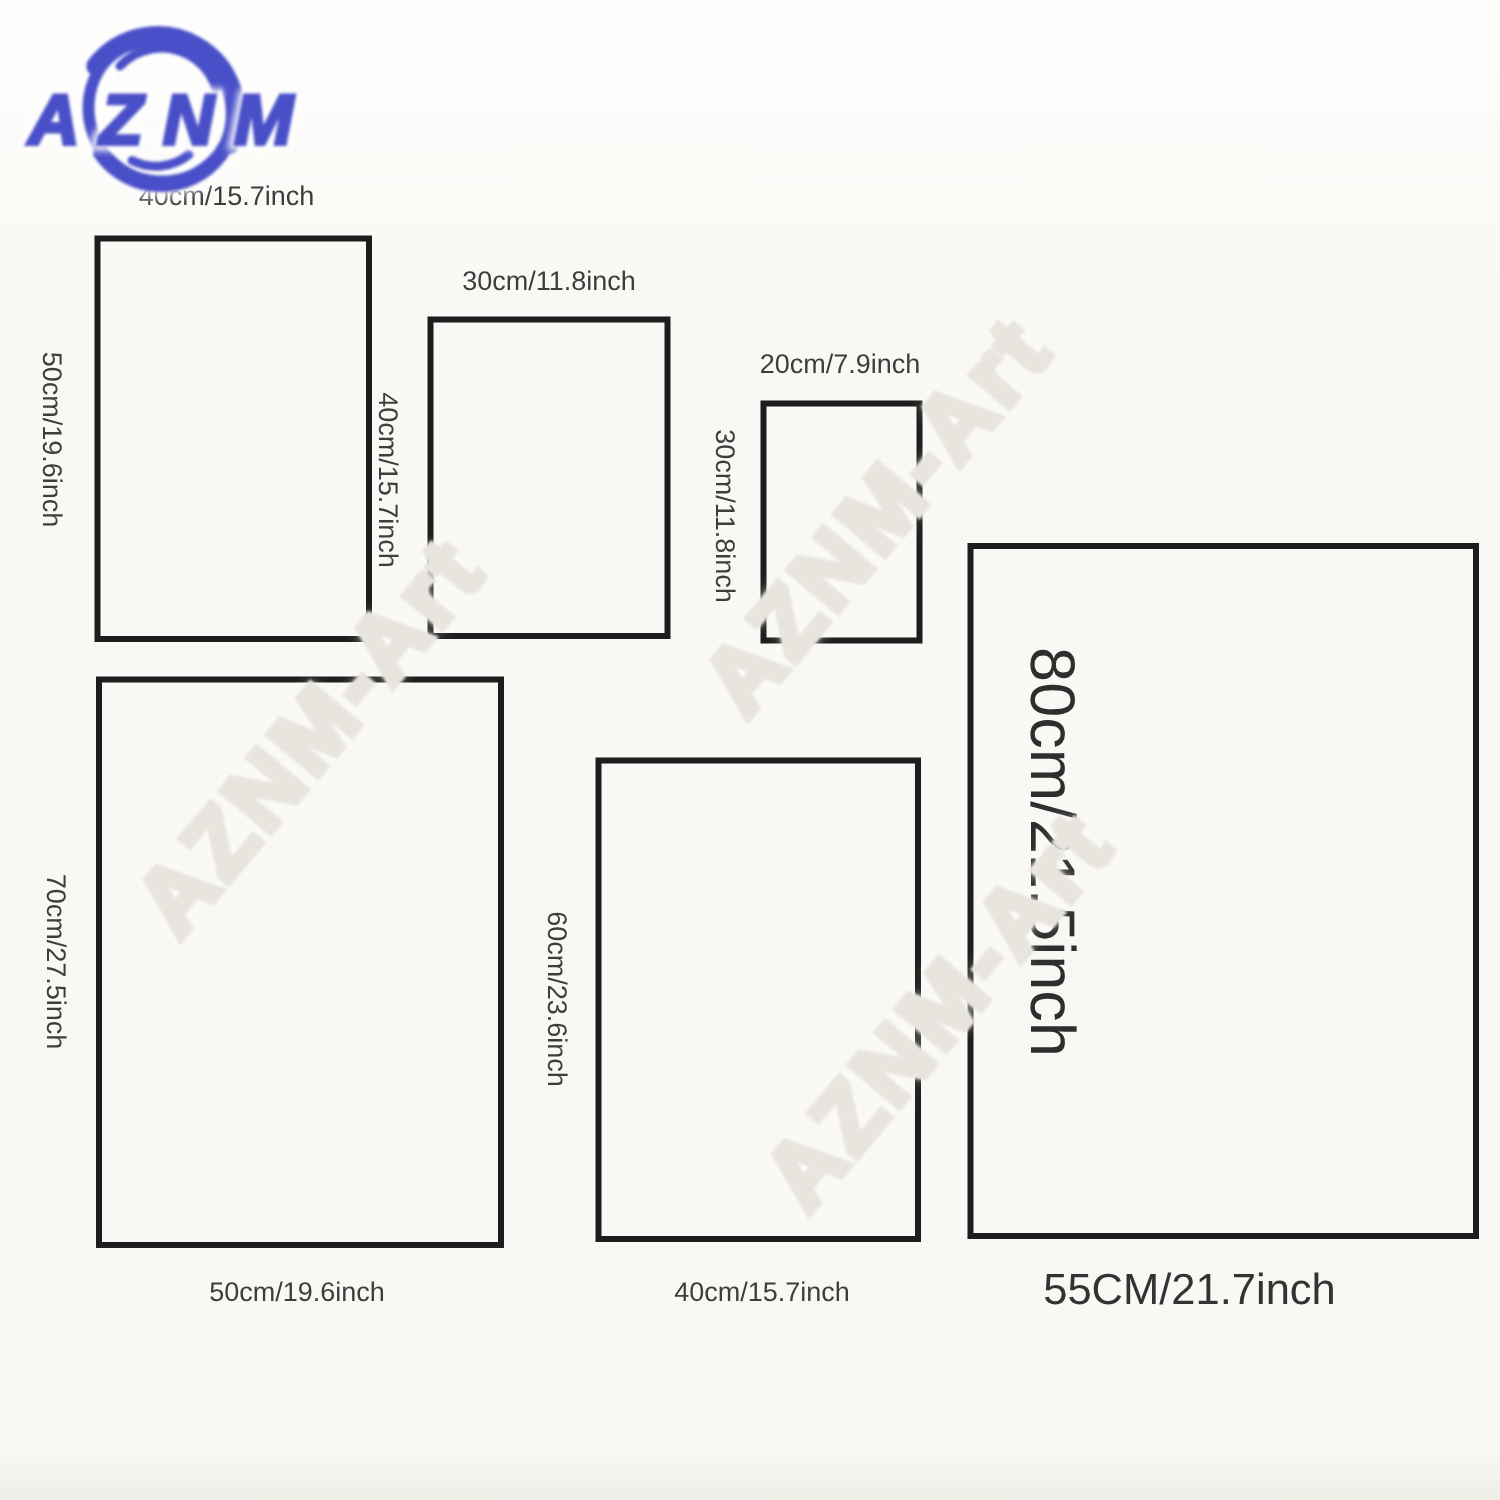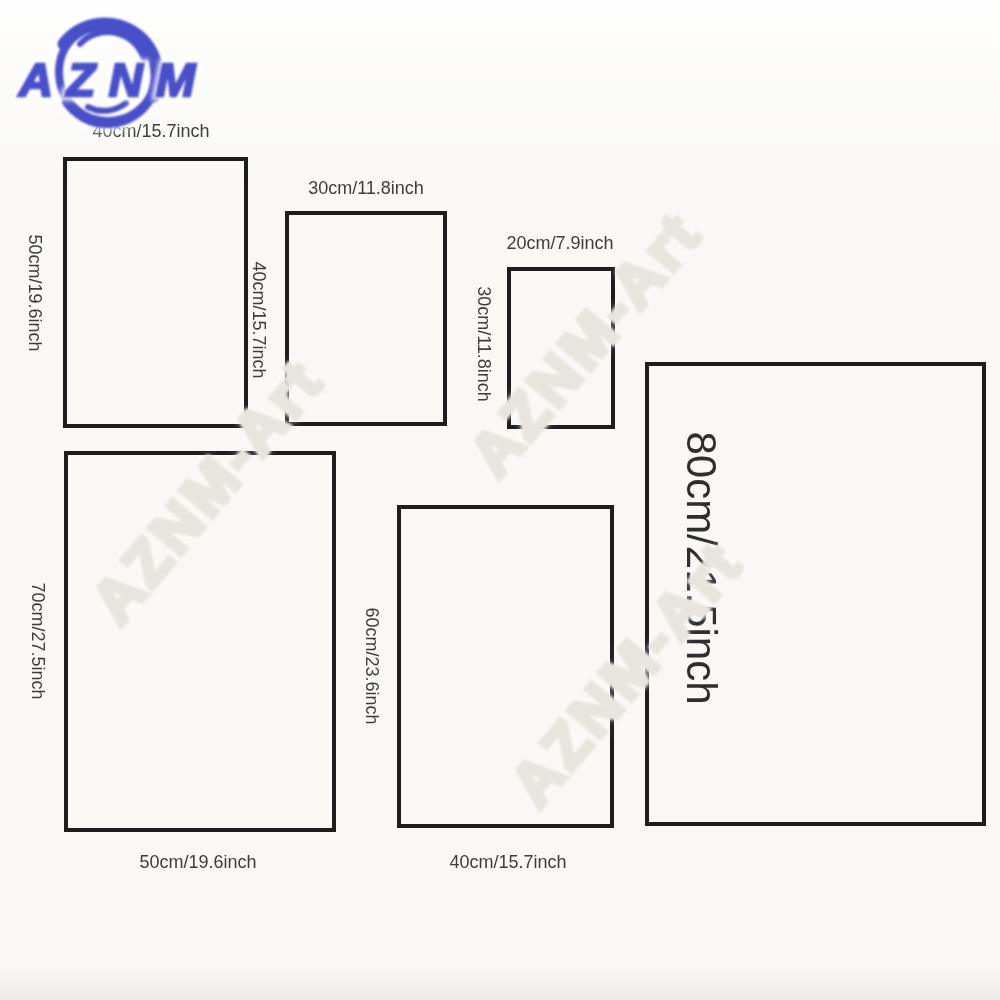--- a/index.html
+++ b/index.html
@@ -49,20 +49,21 @@
   <div class="rect" style="left:397px;top:505px;width:217px;height:323px;"></div>
 
   <div class="vlbl" style="left:371px;top:666px;">60cm/23.6inch</div>
 
   <div class="lbl" style="left:508px;top:862px;">40cm/15.7inch</div>
 
   <div class="rect" style="left:645px;top:362px;width:341px;height:464px;"></div>
 
   <div class="vlbl" style="left:701px;top:568px;font-size:42px;color:#2e2e2e;">80cm/21.5inch</div>
 
+  <div class="lbl" style="left:793px;top:861px;font-size:29px;color:#333;">55CM/21.7inch</div>
 
   <div class="wm" style="left:104px;top:583px;">AZNM-Art</div>
 
   <div class="wm" style="left:482px;top:436px;">AZNM-Art</div>
 
   <div class="wm" style="left:523px;top:766px;">AZNM-Art</div>
 
   <svg width="240" height="160" viewBox="0 0 240 160" style="position:absolute;left:0;top:0;">
     <defs>
       <filter id="glow" x="-40%" y="-40%" width="180%" height="180%">

